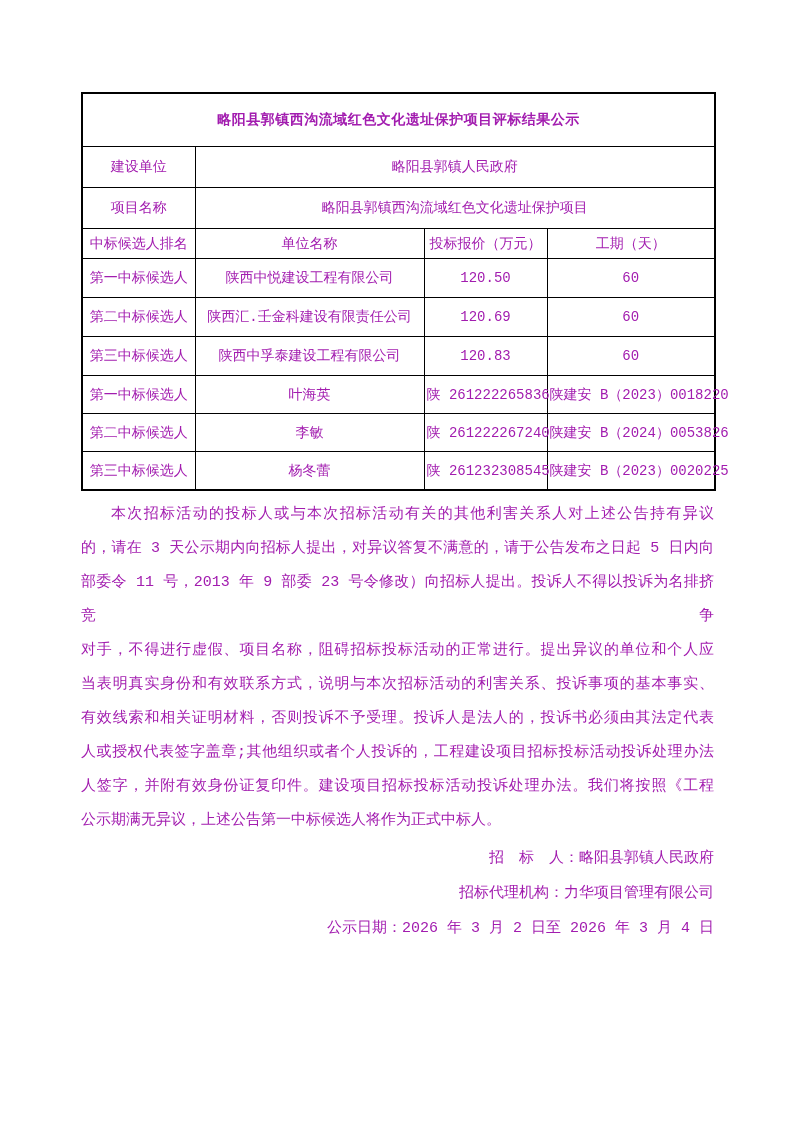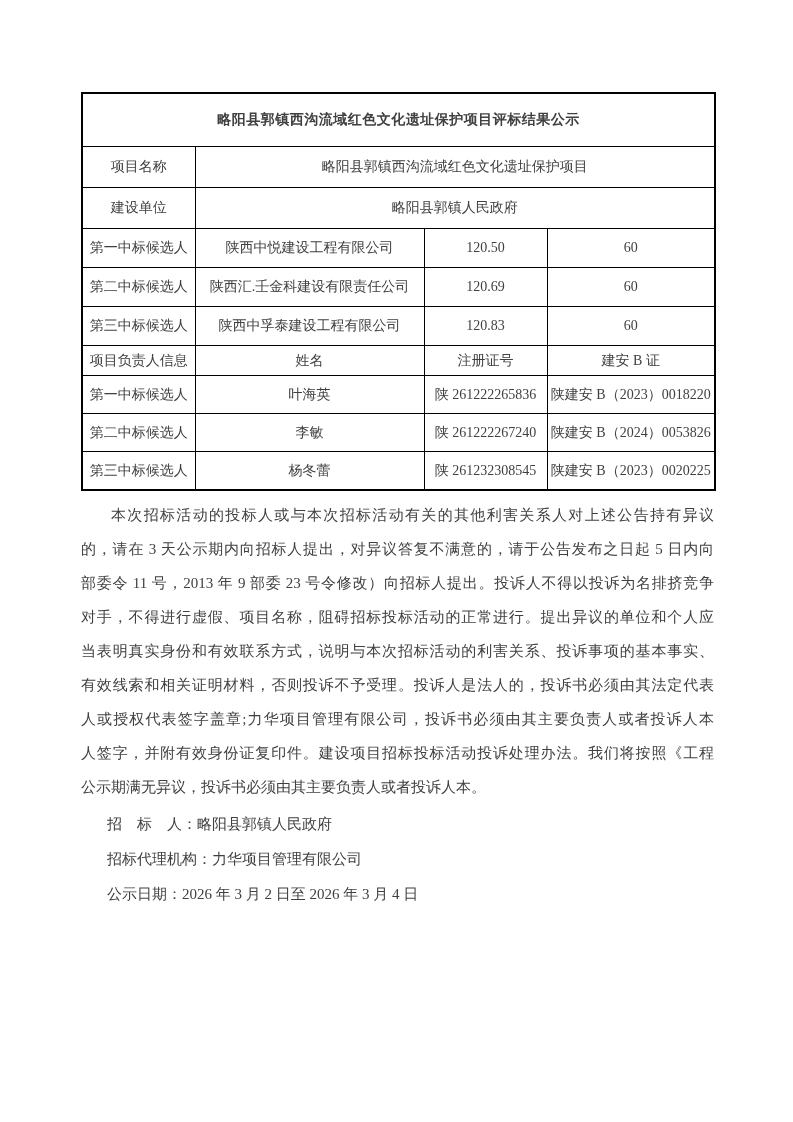--- a/index.html
+++ b/index.html
@@ -1,21 +1,21 @@
 <!DOCTYPE html>
 <html><head>
 <meta charset="utf-8">
 <style>
   html,body{margin:0;padding:0;background:#ffffff;}
   .page{
     position:relative;
     width:793px;height:1122px;
     background:#ffffff;
-    font-family:Liberation Serif, serif;
-    color:#404040;
+    font-family:Liberation Mono, monospace;
+    color:#a21caf;
     overflow:hidden;
   }
   .content{
     position:absolute;left:81px;top:92px;width:633px;
   }
   table.bid{
     border-collapse:collapse;
     width:633px;
     table-layout:fixed;
     border:2px solid #000;
@@ -47,20 +47,21 @@
   }
   .bodytext .line{min-height:34px;}
   .bodytext .indent{padding-left:30px;}
   .bodytext .full{text-align:justify;text-align-last:justify;}
   .bodytext .indent.full{text-align-last:justify;}
   .footer{
     margin-top:3px;
     font-size:15px;
     line-height:35px;
     width:633px;
+    text-align:right;
   }
   .footer .line{padding-left:26px;white-space:nowrap;min-height:35px;}
 </style>
 </head>
 <body>
 
 <div class="page">
   <div class="content">
 
     <table class="bid">
@@ -69,53 +70,53 @@
         <col style="width:229px">
         <col style="width:123px">
         <col style="width:168px">
       </colgroup>
       <tbody>
         <tr>
           <td colspan="4" class="title-cell">略阳县郭镇西沟流域红色文化遗址保护项目评标结果公示</td>
         </tr>
 
         <tr>
+          <td class="h40">建设单位</td>
+          <td class="h40" colspan="3">略阳县郭镇人民政府</td>
+        </tr>
+        <tr>
           <td class="h40">项目名称</td>
           <td class="h40" colspan="3">略阳县郭镇西沟流域红色文化遗址保护项目</td>
         </tr>
+
         <tr>
-          <td class="h40">建设单位</td>
-          <td class="h40" colspan="3">略阳县郭镇人民政府</td>
+          <td class="h30">中标候选人排名</td>
+          <td class="h30">单位名称</td>
+          <td class="h30">投标报价（万元）</td>
+          <td class="h30">工期（天）</td>
         </tr>
-
         <tr>
           <td class="h38">第一中标候选人</td>
           <td class="h38">陕西中悦建设工程有限公司</td>
           <td class="h38">120.50</td>
           <td class="h38">60</td>
         </tr>
         <tr>
           <td class="h38">第二中标候选人</td>
           <td class="h38">陕西汇.壬金科建设有限责任公司</td>
           <td class="h38">120.69</td>
           <td class="h38">60</td>
         </tr>
         <tr>
           <td class="h38">第三中标候选人</td>
           <td class="h38">陕西中孚泰建设工程有限公司</td>
           <td class="h38">120.83</td>
           <td class="h38">60</td>
         </tr>
 
-        <tr>
-          <td class="h30">项目负责人信息</td>
-          <td class="h30">姓名</td>
-          <td class="h30">注册证号</td>
-          <td class="h30">建安 B 证</td>
-        </tr>
         <tr>
           <td class="h37">第一中标候选人</td>
           <td class="h37">叶海英</td>
           <td class="h37 num">陕 261222265836</td>
           <td class="h37 num">陕建安 B（2023）0018220</td>
         </tr>
         <tr>
           <td class="h37">第二中标候选人</td>
           <td class="h37">李敏</td>
           <td class="h37 num">陕 261222267240</td>
@@ -130,23 +131,23 @@
       </tbody>
     </table>
 
     <div class="bodytext">
       <div class="line indent full">本次招标活动的投标人或与本次招标活动有关的其他利害关系人对上述公告持有异议</div>
       <div class="line full">的，请在 3 天公示期内向招标人提出，对异议答复不满意的，请于公告发布之日起 5 日内向</div>
       <div class="line full">部委令 11 号，2013 年 9 部委 23 号令修改）向招标人提出。投诉人不得以投诉为名排挤竞争</div>
       <div class="line full">对手，不得进行虚假、项目名称，阻碍招标投标活动的正常进行。提出异议的单位和个人应</div>
       <div class="line full">当表明真实身份和有效联系方式，说明与本次招标活动的利害关系、投诉事项的基本事实、</div>
       <div class="line full">有效线索和相关证明材料，否则投诉不予受理。投诉人是法人的，投诉书必须由其法定代表</div>
-      <div class="line full">人或授权代表签字盖章;力华项目管理有限公司，投诉书必须由其主要负责人或者投诉人本</div>
+      <div class="line full">人或授权代表签字盖章;其他组织或者个人投诉的，工程建设项目招标投标活动投诉处理办法</div>
       <div class="line full">人签字，并附有效身份证复印件。建设项目招标投标活动投诉处理办法。我们将按照《工程</div>
-      <div class="line">公示期满无异议，投诉书必须由其主要负责人或者投诉人本。</div>
+      <div class="line">公示期满无异议，上述公告第一中标候选人将作为正式中标人。</div>
     </div>
 
     <div class="footer">
       <div class="line">招　标　人：略阳县郭镇人民政府</div>
       <div class="line">招标代理机构：力华项目管理有限公司</div>
       <div class="line">公示日期：2026 年 3 月 2 日至 2026 年 3 月 4 日</div>
     </div>
 
   </div>
 </div>

